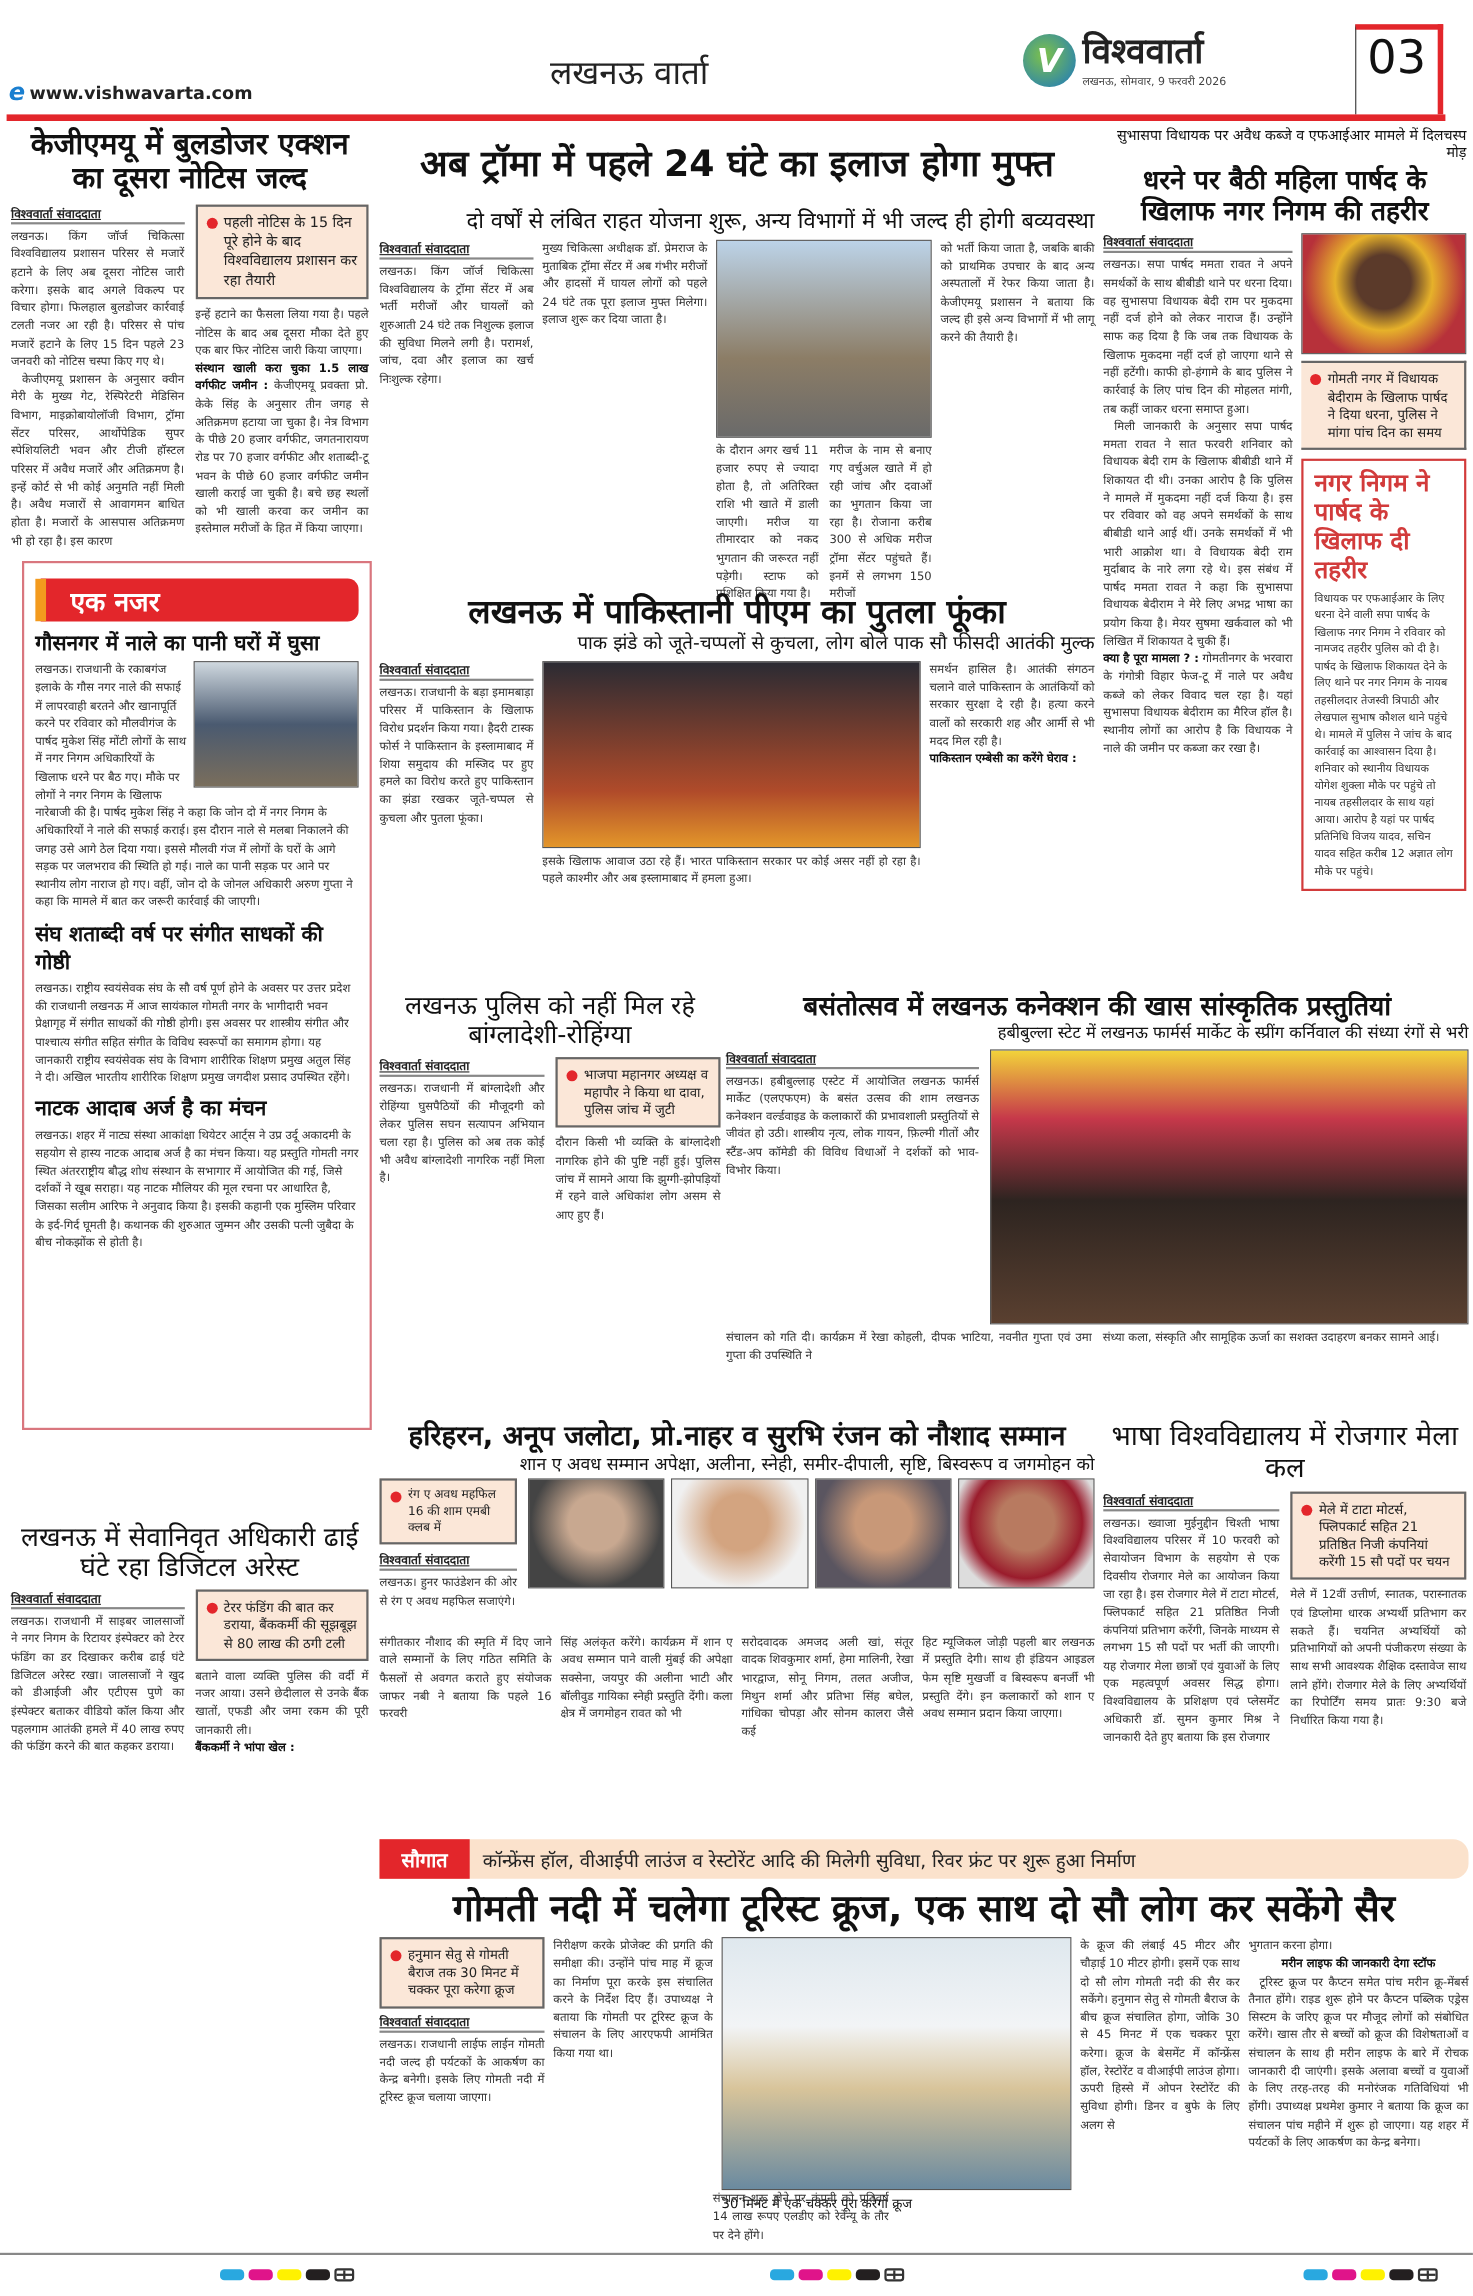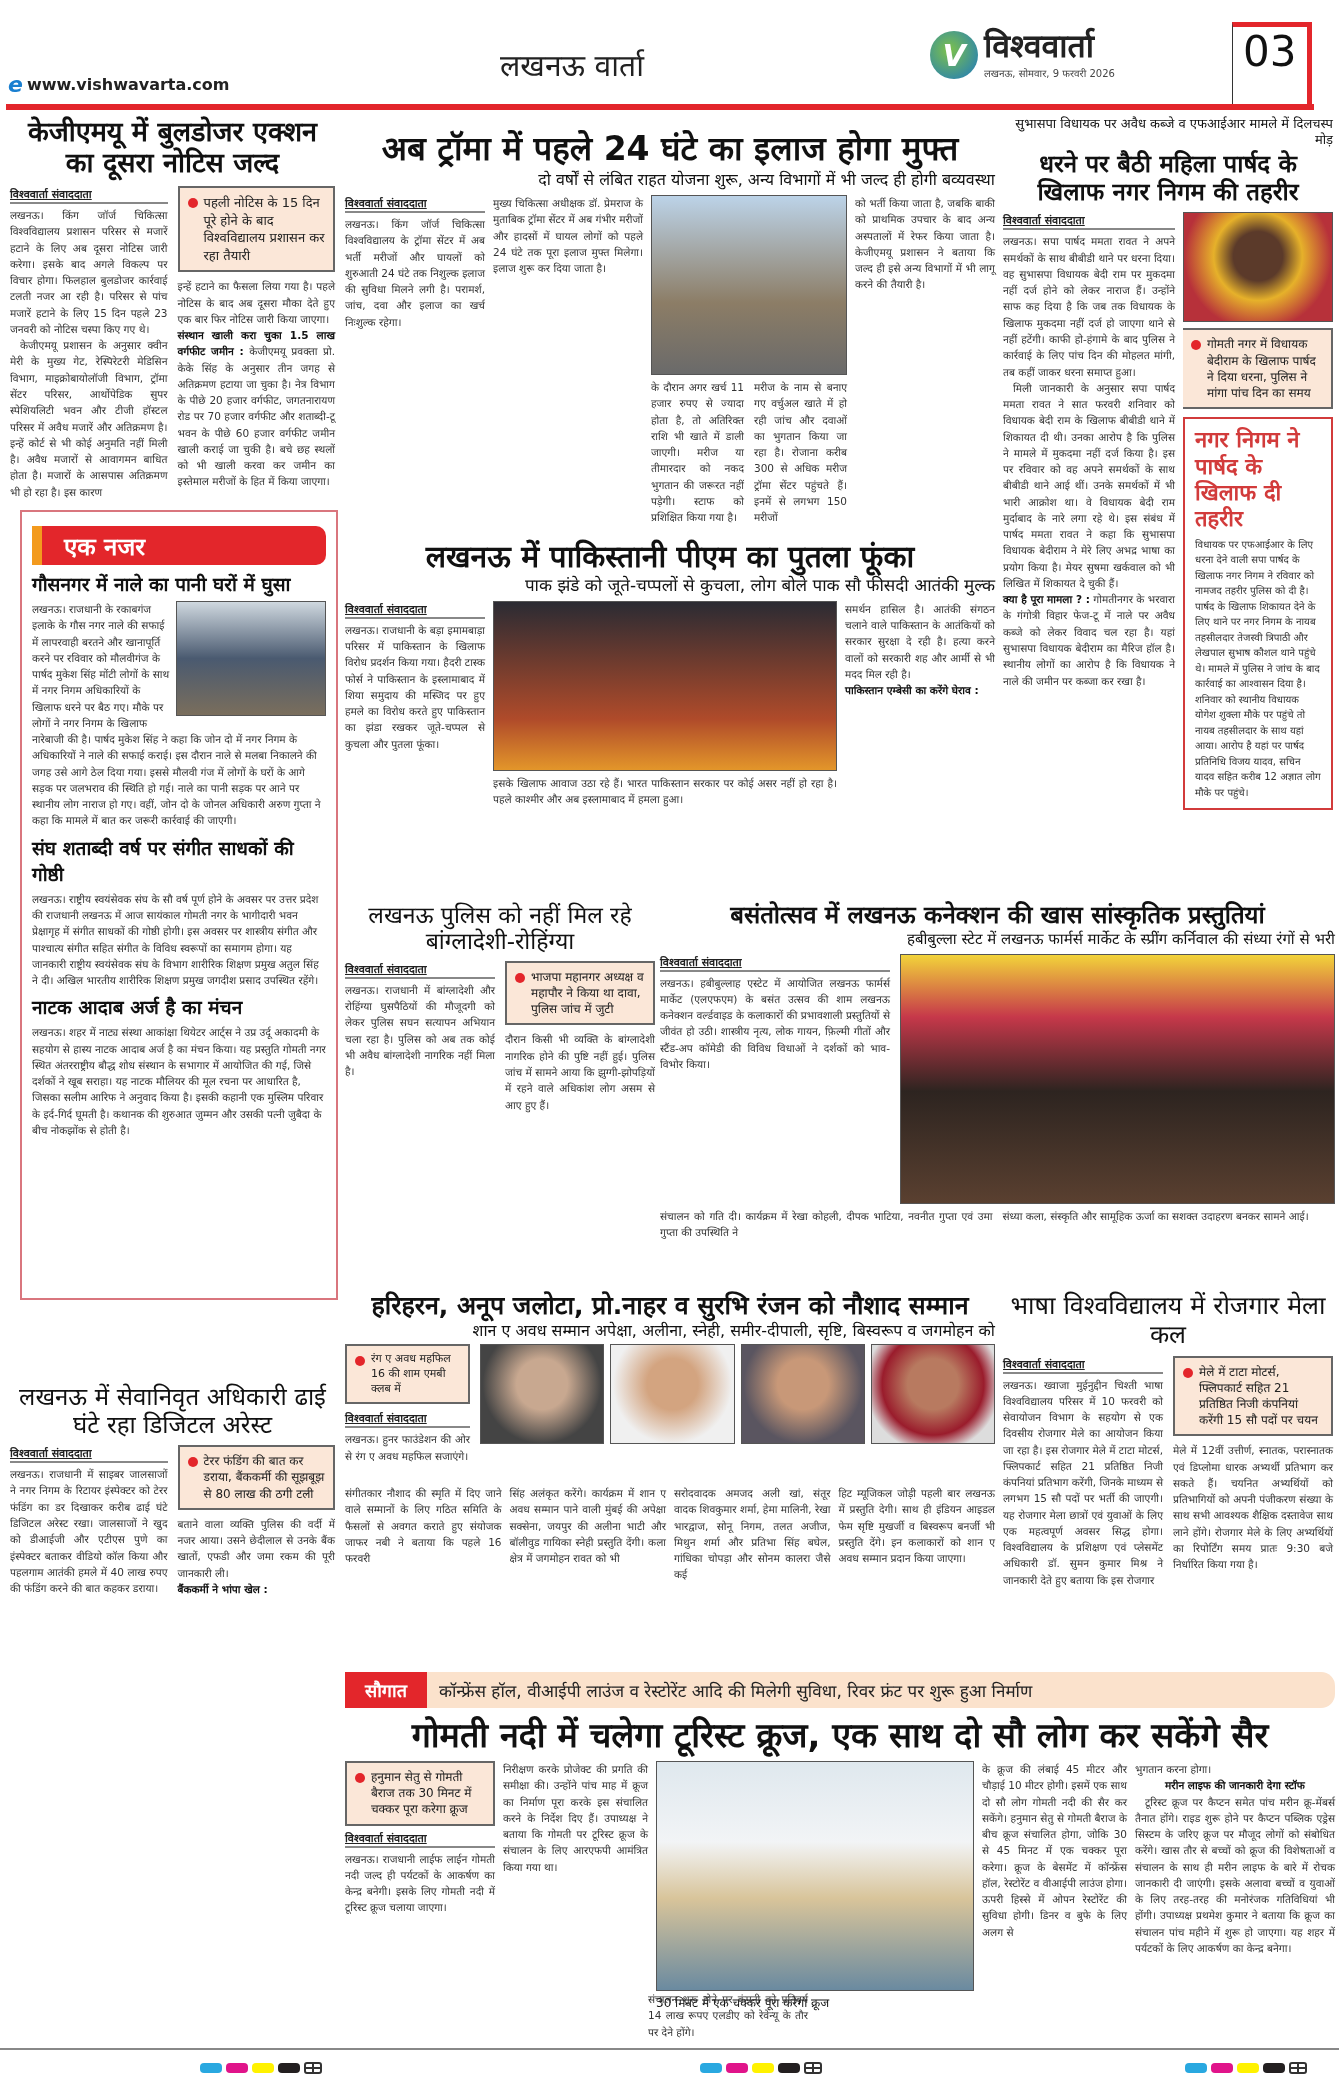--- a/index.html
+++ b/index.html
@@ -75,21 +75,21 @@
           <span>पहली नोटिस के 15 दिन पूरे होने के बाद विश्वविद्यालय प्रशासन कर रहा तैयारी</span>
         </div>
       <p class="body" style="margin-top:6px">इन्हें हटाने का फैसला लिया गया है। पहले नोटिस के बाद अब दूसरा मौका देते हुए एक बार फिर नोटिस जारी किया जाएगा।</p>
       <p class="body"><b>संस्थान खाली करा चुका 1.5 लाख वर्गफीट जमीन :</b> <span>केजीएमयू प्रवक्ता प्रो. केके सिंह के अनुसार तीन जगह से अतिक्रमण हटाया जा चुका है। नेत्र विभाग के पीछे 20 हजार वर्गफीट, जगतनारायण रोड पर 70 हजार वर्गफीट और शताब्दी-टू भवन के पीछे 60 हजार वर्गफीट जमीन खाली कराई जा चुकी है। बचे छह स्थलों को भी खाली करवा कर जमीन का इस्तेमाल मरीजों के हित में किया जाएगा।</span></p>
     </div>
   </div>
 </div>
 
 <div class="abs" style="left:345px;top:130px;width:650px">
   <div class="h1" style="font-size:33px">अब ट्रॉमा में पहले 24 घंटे का इलाज होगा मुफ्त</div>
-  <div class="h2" style="font-size:16px;margin-top:2px">दो वर्षों से लंबित राहत योजना शुरू, अन्य विभागों में भी जल्द ही होगी बव्यवस्था</div>
+  <div class="h2" style="font-size:20px;margin-top:20px">दो वर्षों से लंबित राहत योजना शुरू, अन्य विभागों में भी जल्द ही होगी बव्यवस्था</div>
   <div style="display:grid;grid-template-columns:140px 150px 1fr 140px;gap:8px;margin-top:6px">
     <div>
         <div class="byline">विश्ववार्ता संवाददाता</div>
         <p class="body">लखनऊ। किंग जॉर्ज चिकित्सा विश्वविद्यालय के ट्रॉमा सेंटर में अब भर्ती मरीजों और घायलों को शुरुआती 24 घंटे तक निशुल्क इलाज की सुविधा मिलने लगी है। परामर्श, जांच, दवा और इलाज का खर्च निःशुल्क रहेगा।</p>
       </div>
     <div>
         <p class="body">मुख्य चिकित्सा अधीक्षक डॉ. प्रेमराज के मुताबिक ट्रॉमा सेंटर में अब गंभीर मरीजों और हादसों में घायल लोगों को पहले 24 घंटे तक पूरा इलाज मुफ्त मिलेगा। इलाज शुरू कर दिया जाता है।</p>
       </div>
     <div>
       <div class="photo" style="height:180px;background:linear-gradient(180deg,#bcd3e8,#8c7d66 60%,#6a6a6a)"></div>

